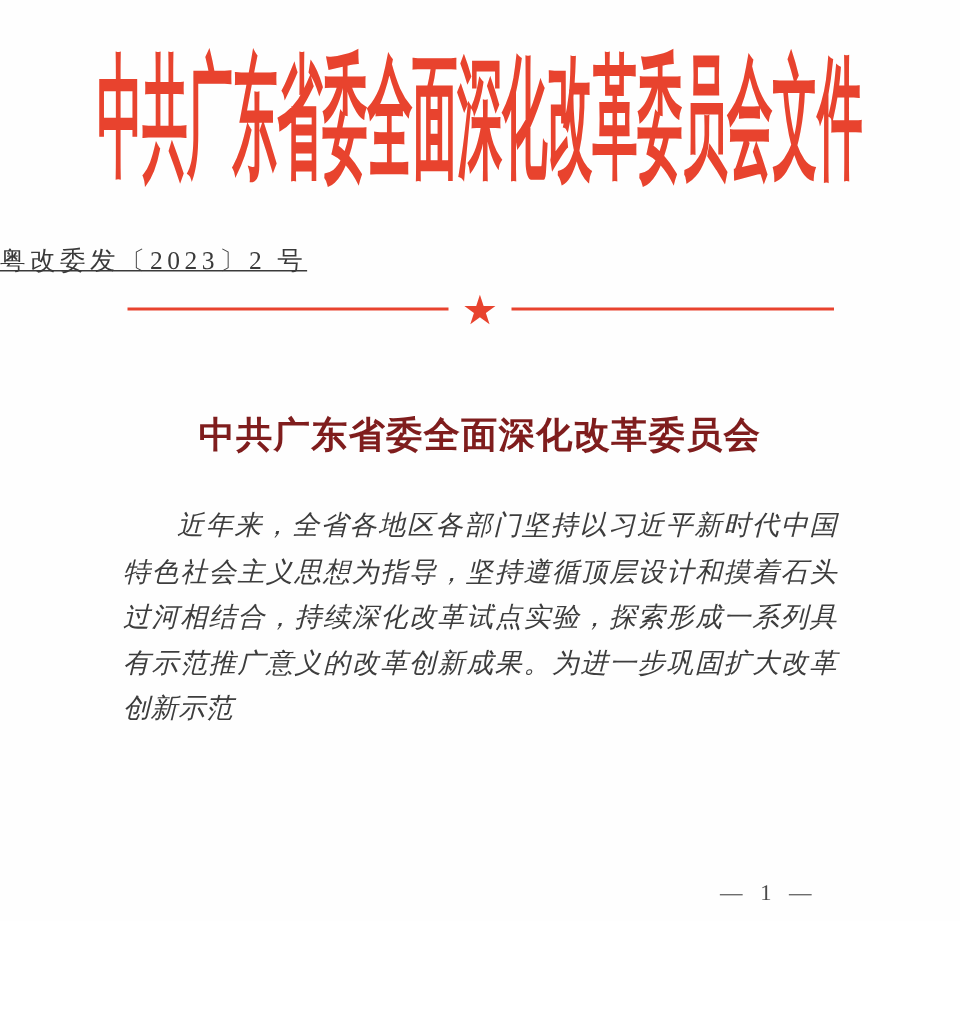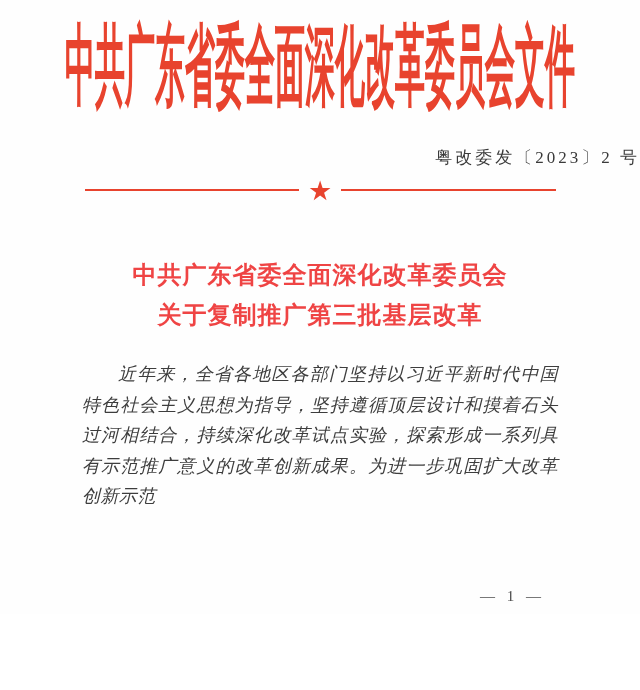--- a/index.html
+++ b/index.html
@@ -9,45 +9,46 @@
   *{margin:0;padding:0;box-sizing:border-box;}
   html,body{background:#ffffff;}
   body{
     font-family:"Liberation Serif","DejaVu Serif",serif;
     width:640px;height:690px;overflow:hidden;
   }
   .page{
     position:relative;
     width:640px;height:614px;
     background:#fefefe;
-    padding-top:22px;
+    padding-top:38px;
   }
   
   .red-title-wrap{
     height:95px;
     display:flex;justify-content:center;align-items:flex-start;
     overflow:visible;
   }
   .red-title{
     color:var(--red);
     font-weight:700;
     font-size:30px;
     line-height:1;
     white-space:nowrap;
     letter-spacing:0px;
     transform:scaleY(2.95);
     transform-origin:center top;
   }
   .doc-number{
     margin-top:30px;
-    text-align:right;
+    text-align:left;
     font-size:17px;
     line-height:22px;
     color:#3a3a3a;
     letter-spacing:3px;
+    text-decoration:underline;
   }
   .divider{
     margin:8px auto 0;
     width:471px;
     display:flex;align-items:center;
     height:26px;
   }
   .divider .line{
     flex:1;height:2px;background:var(--red);
   }
@@ -55,21 +56,21 @@
     color:var(--red);
     font-size:27px;line-height:1;
     margin:0 9px;
     transform:translateY(1px);
   }
   
   .doc-title{
     margin-top:52px;
     text-align:center;
     font-weight:700;
-    color:#ef4444;
+    color:#7f1d1d;
     font-size:24px;
     line-height:40px;
     letter-spacing:1px;
   }
   
   .body{
     margin:24px 0 0 82px;
     width:476px;
     color:var(--ink);
     font-size:18px;
@@ -102,21 +103,20 @@
 
     <div class="divider">
       <span class="line"></span>
       <span class="star">★</span>
       <span class="line"></span>
     </div>
   </div>
 
   <div class="doc-title">
     <div>中共广东省委全面深化改革委员会</div>
-    <div>关于复制推广第三批基层改革</div>
   </div>
 
   <div class="body">
     <p class="indent">近年来，全省各地区各部门坚持以习近平新时代中国特色社会主义思想为指导，坚持遵循顶层设计和摸着石头过河相结合，持续深化改革试点实验，探索形成一系列具有示范推广意义的改革创新成果。为进一步巩固扩大改革创新示范</p>
   </div>
 
   <div class="page-number">— 1 —</div>
 
 </div>
 

